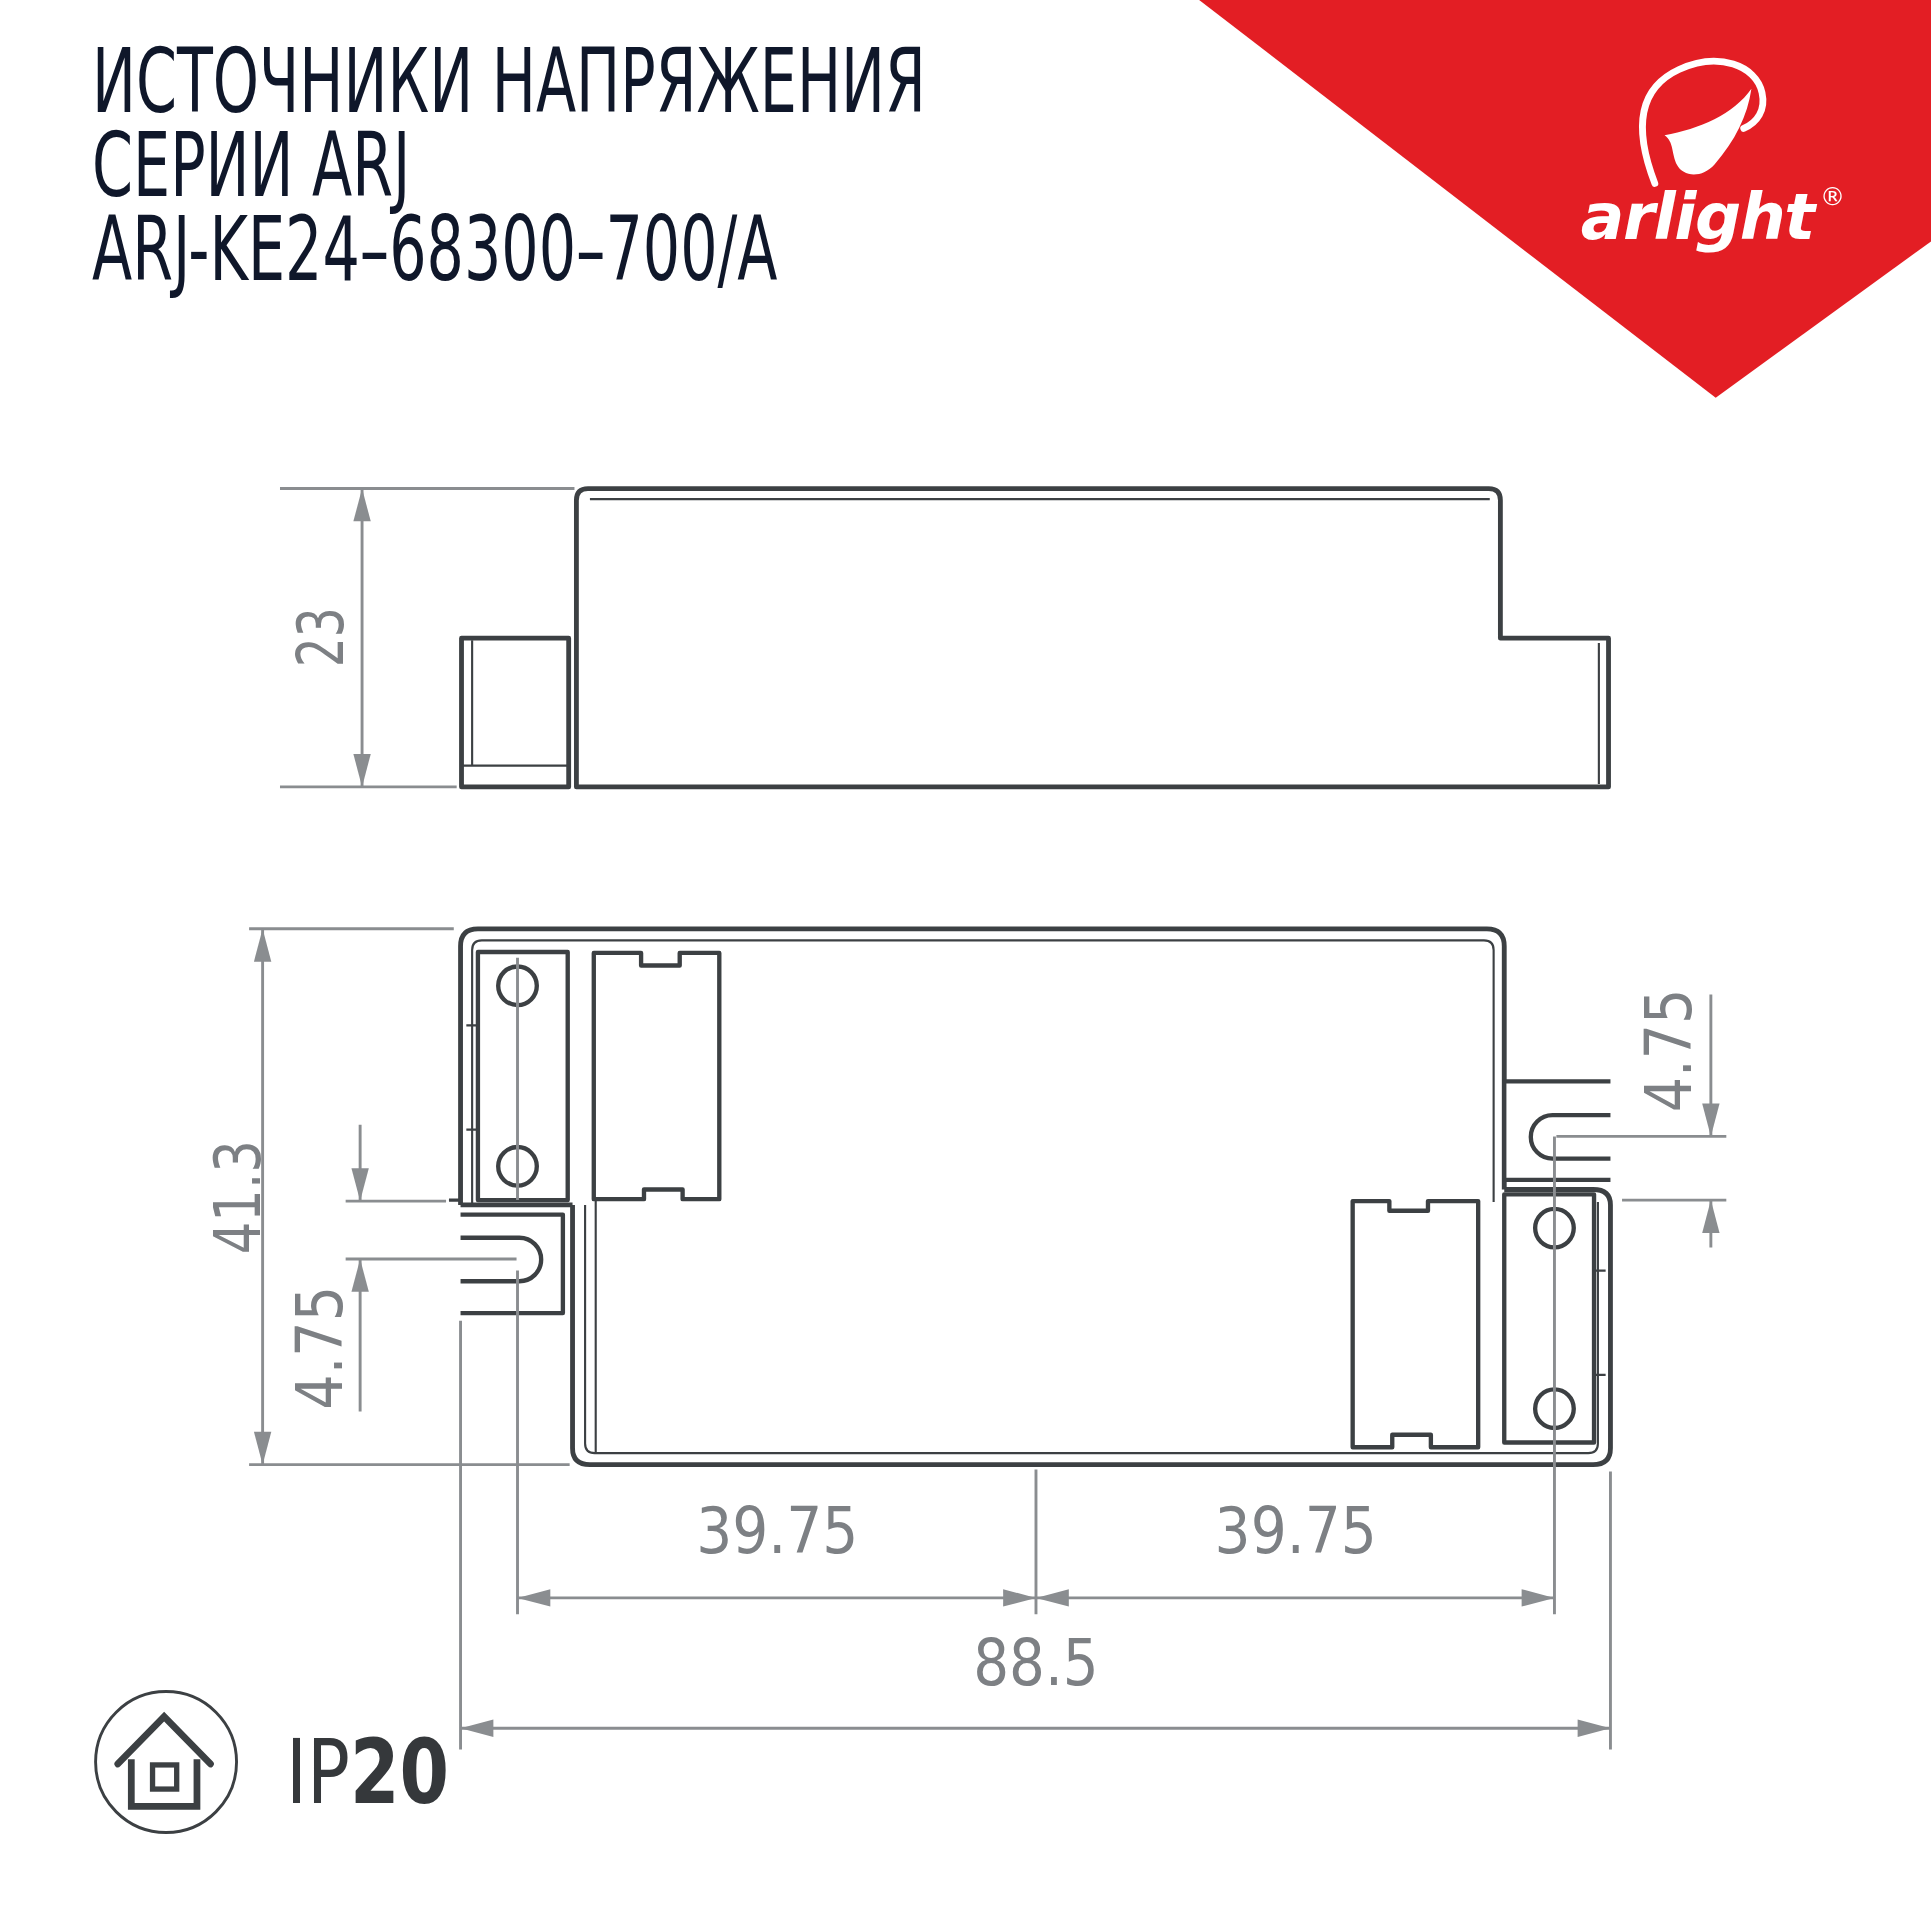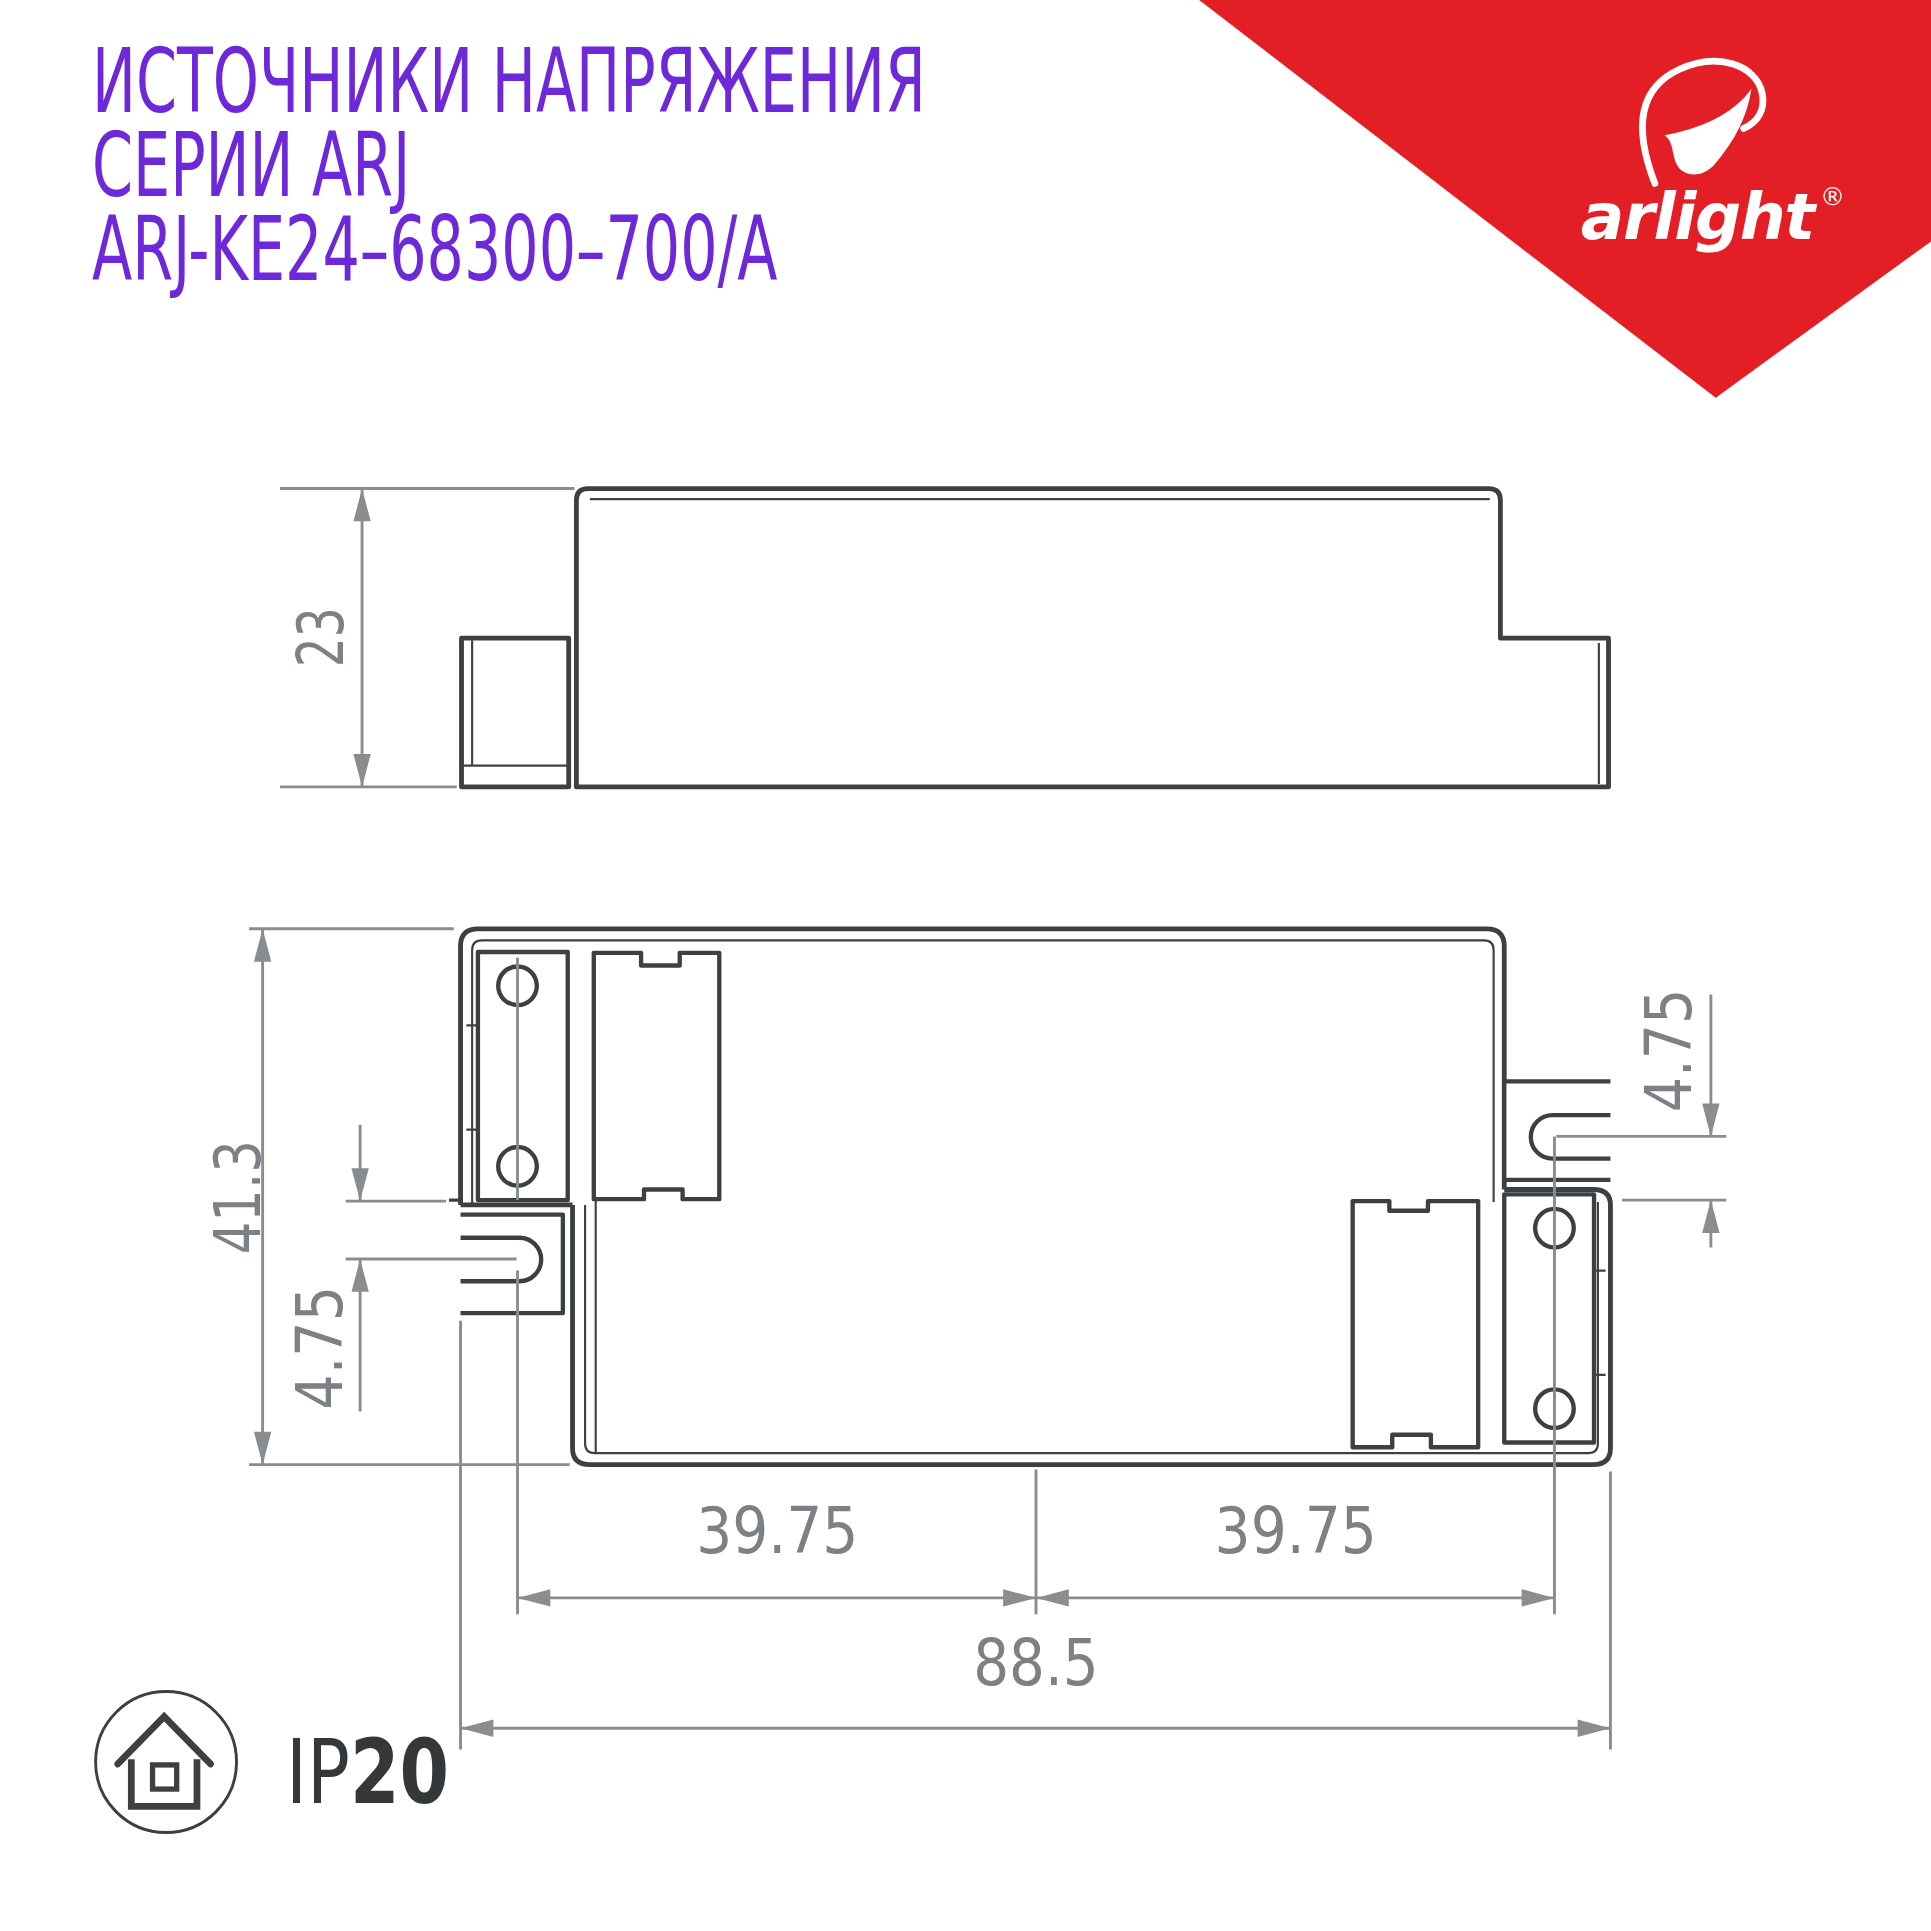--- a/index.html
+++ b/index.html
@@ -1,21 +1,21 @@
 <!DOCTYPE html>
 <html><head>
 <meta charset="utf-8">
 <style>
   html,body{margin:0;padding:0;}
   body{
     width:1931px;height:1931px;position:relative;background:#ffffff;
     font-family:"DejaVu Sans","Liberation Sans",sans-serif;overflow:hidden;
   }
   .title-block{
-    position:absolute;left:92px;top:39px;color:#6d28d9;
+    position:absolute;left:92px;top:39px;color:#0f172a;
     font-size:89px;font-weight:400;line-height:84px;white-space:nowrap;
   }
   .title-line{transform:scaleX(0.66);transform-origin:0 0;}
   .stage{position:absolute;left:0;top:0;width:1931px;height:1931px;}
   .ip-text{
     position:absolute;left:286px;top:1728px;color:#35383b;
     font-size:89px;line-height:89px;white-space:nowrap;
     transform:scaleX(0.8);transform-origin:0 0;
   }
   .ip-text .bold{font-weight:700;}

